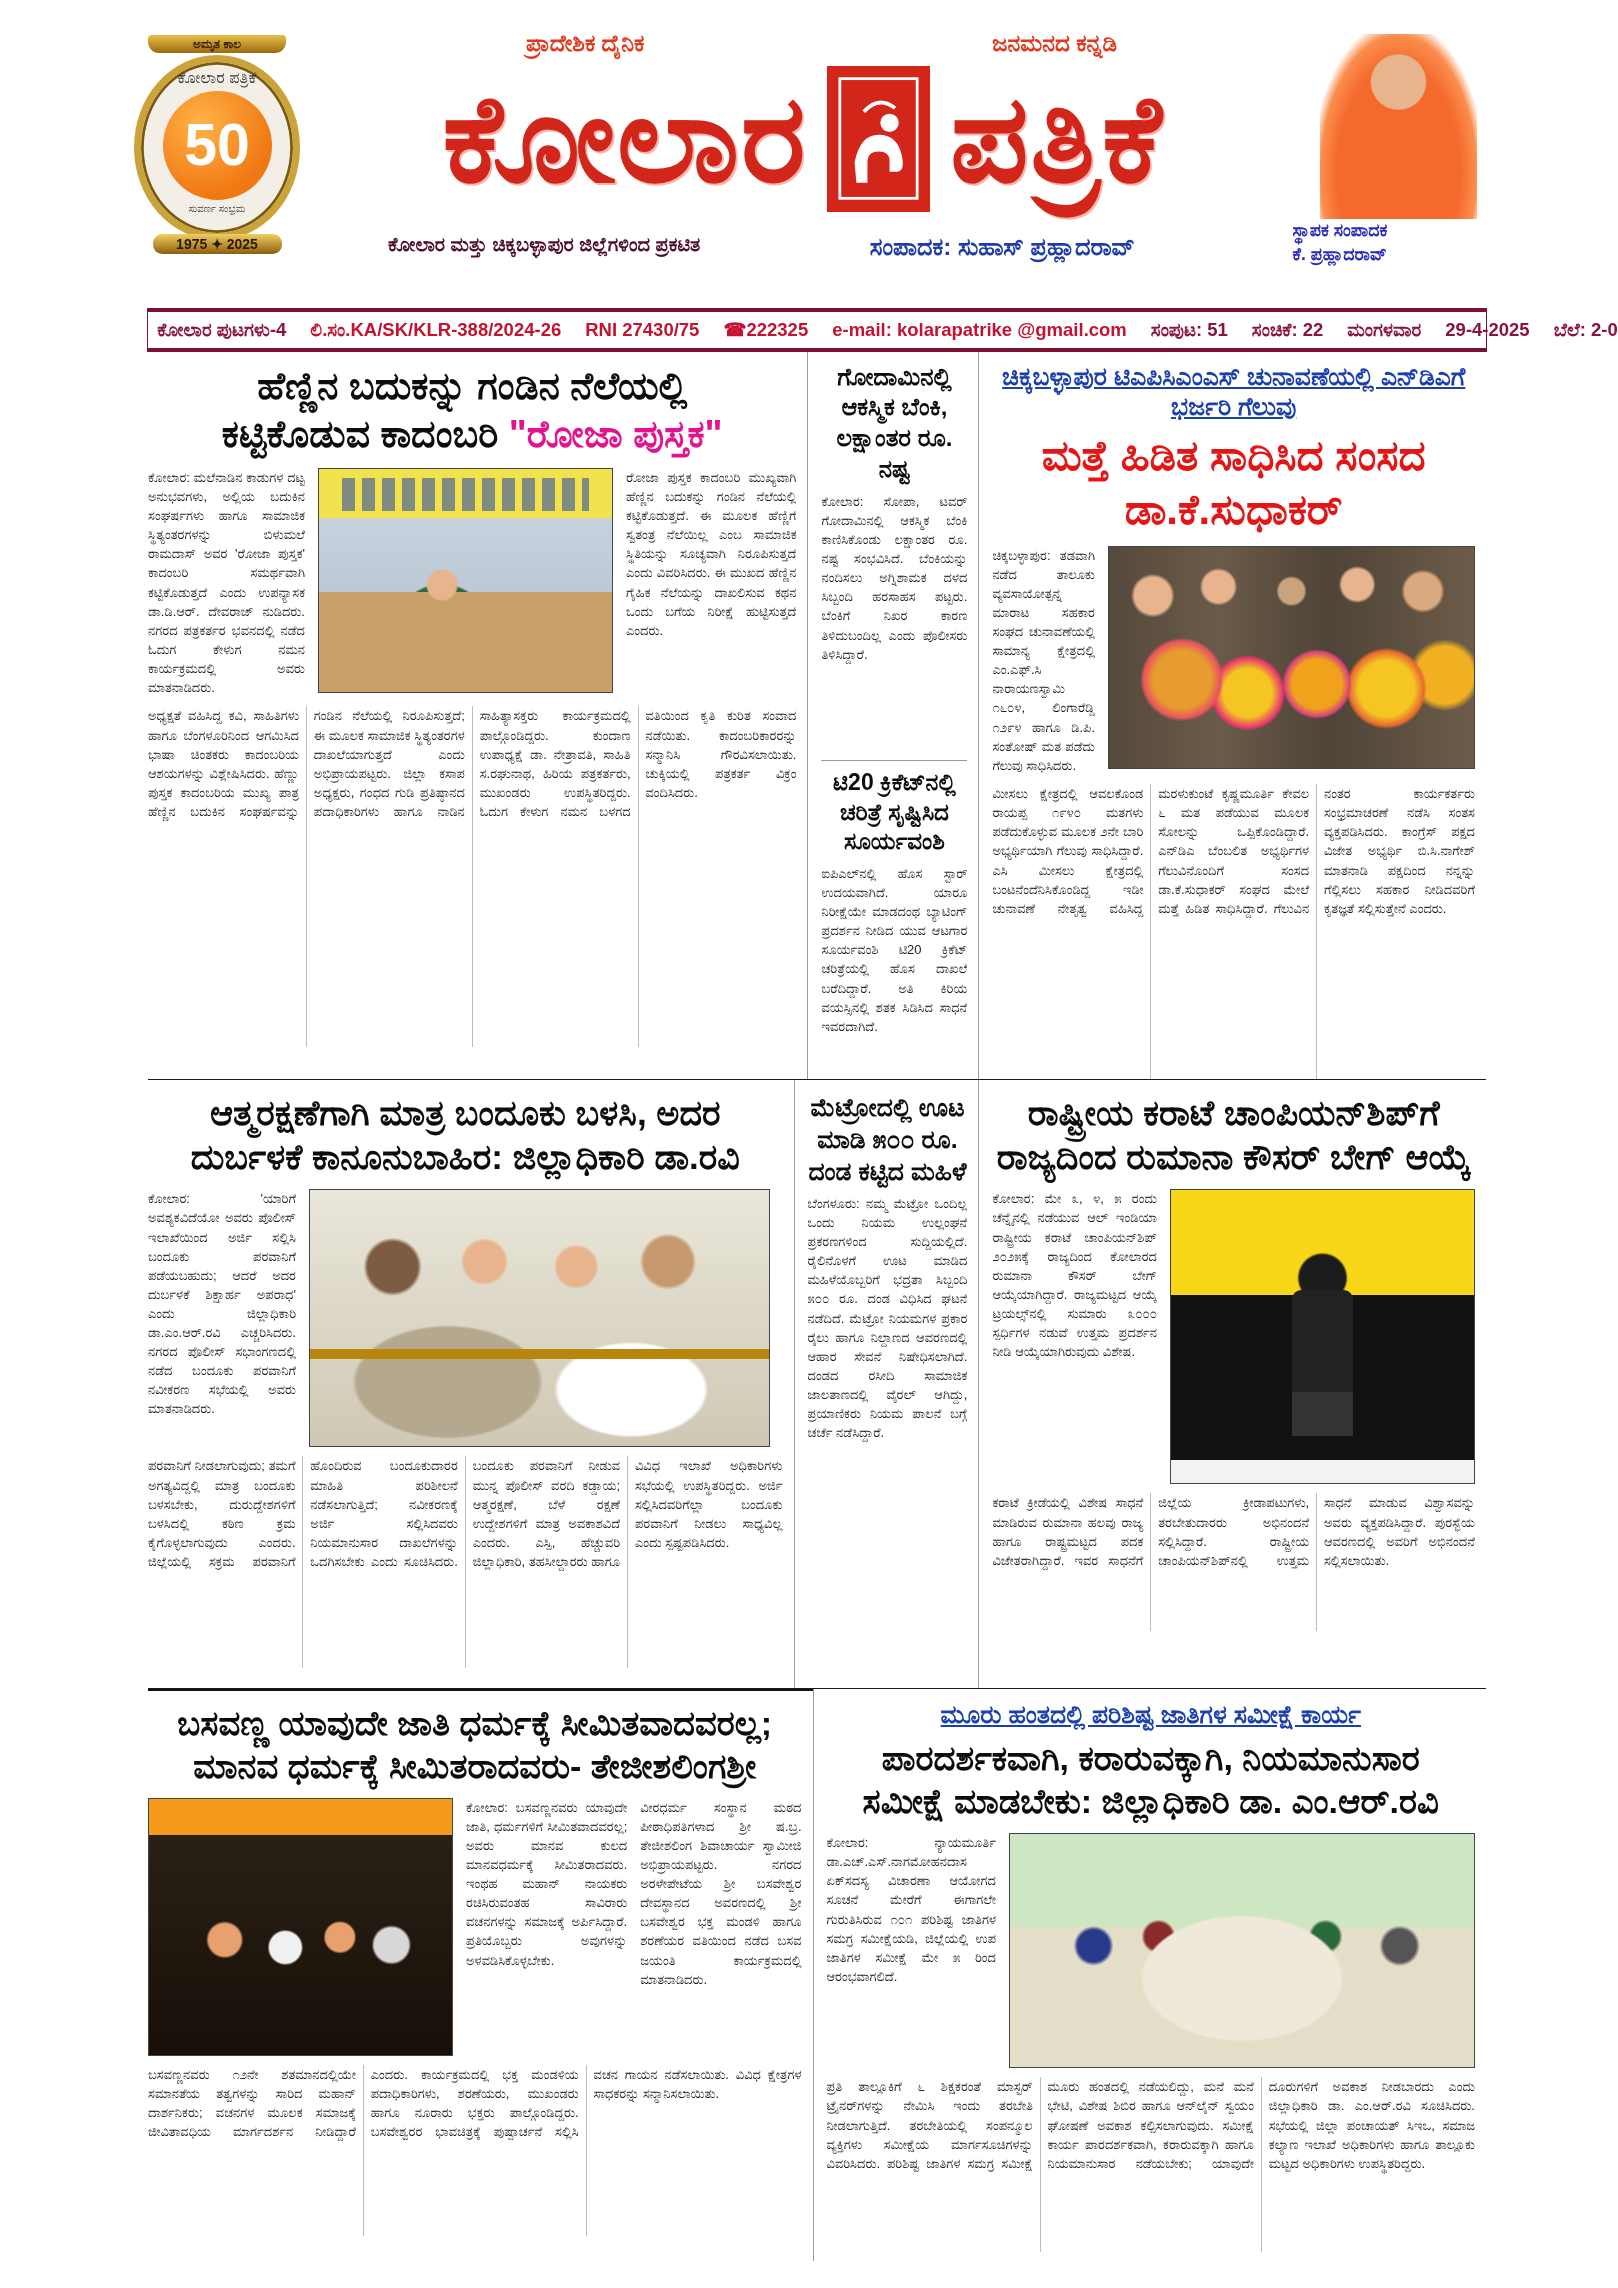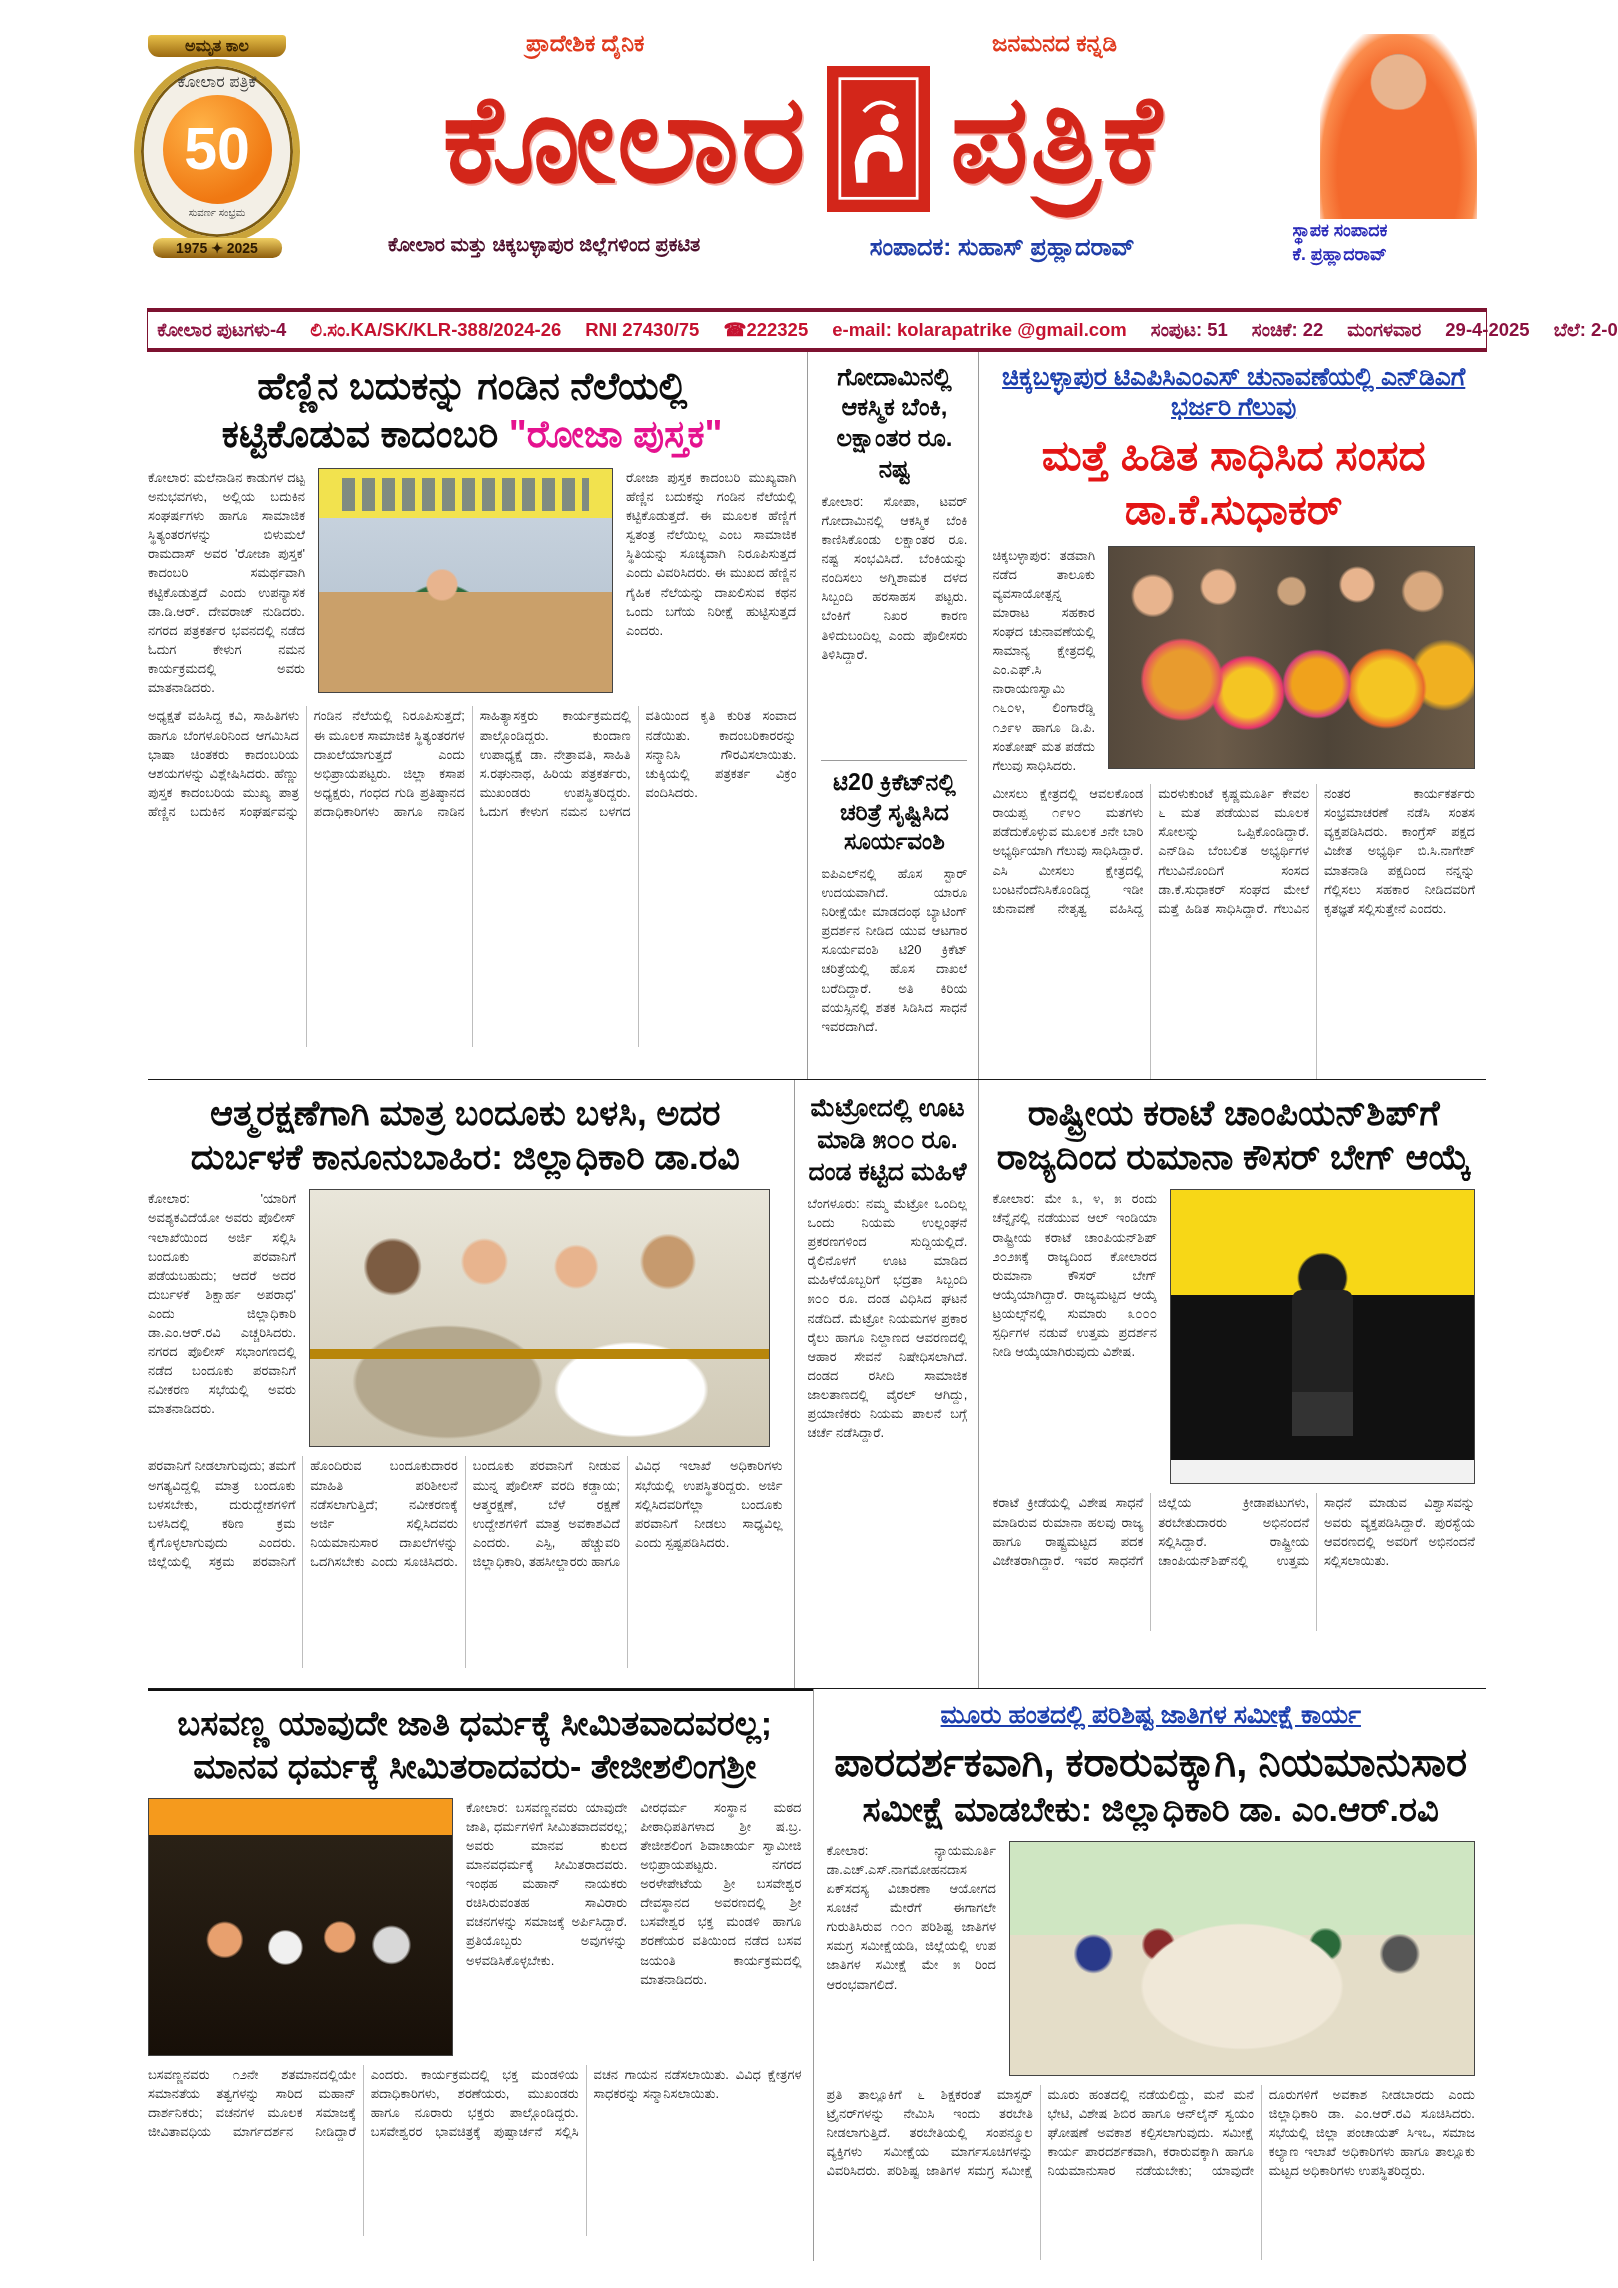--- a/index.html
+++ b/index.html
@@ -3,21 +3,21 @@
 <meta charset="utf-8">
 <style>
   * { margin:0; padding:0; box-sizing:border-box; }
   html,body { background:#ffffff; }
   body { font-family:"Liberation Sans", sans-serif; color:#171717; width:1619px; }
   .page { width:1619px; height:2289px; background:#fff; position:relative; padding:26px 133px 18.5px 148px; overflow:hidden; }
 
   
   .masthead { position:relative; height:277px; }
   .mh-logo { position:absolute; left:-28px; top:9.2px; width:194px; height:249px; text-align:center; }
-  .mh-ribbon { width:138px; margin:0 auto; background:linear-gradient(180deg,#e8c049,#9c6a10); color:#3a2402; font-size:16px; font-weight:bold; padding:1.8px 0; border-radius:3.7px 3.7px 11px 11px; }
+  .mh-ribbon { width:138px; margin:0 auto; background:linear-gradient(180deg,#e8c049,#9c6a10); color:#3a2402; font-size:12px; font-weight:bold; padding:1.8px 0; border-radius:3.7px 3.7px 11px 11px; }
   .mh-circle { width:166px; height:185px; margin:1.8px auto 0; border-radius:50%; border:7.4px solid #caa43a; background:#f3efe6; position:relative; box-shadow:inset 0 0 0 2.8px #7a5a12; }
   .mh-circle .arc-top { font-size:16px; color:#333; padding-top:7.4px; display:block; }
   .mh-orb { width:109px; height:109px; margin:3.7px auto 0; border-radius:50%; background:radial-gradient(circle at 35% 30%, #ffb347, #f07812 70%); color:#fff; font-size:59px; font-weight:bold; line-height:109px; }
   .mh-circle .arc-bottom { font-size:10px; color:#333; display:block; margin-top:3.7px; }
   .mh-years { width:129px; margin:-5.5px auto 0; background:linear-gradient(180deg,#f0cf62,#8f5e0d); color:#2c1a00; font-size:14px; font-weight:bold; padding:1.8px 0; border-radius:9.2px; position:relative; }
   .mh-center { position:absolute; left:203px; right:231px; top:0; text-align:center; }
   .mh-taglines { display:flex; justify-content:space-between; padding:0 138px 0 175px; font-size:23px; font-weight:bold; color:#e03a1e; margin-top:3.7px; }
   .mh-titlerow { display:flex; align-items:center; justify-content:center; gap:20px; margin-top:9.2px; }
   .mh-title { font-size:122px; font-weight:bold; color:#d3261a; letter-spacing:1.8px; text-shadow:1.8px 1.8px 0 #f6b4ac; line-height:1.0; }
   .mh-emblem { width:103px; height:146px; background:#d3261a; border:3.7px solid #d3261a; display:flex; align-items:center; justify-content:center; }
@@ -241,21 +241,21 @@
         <div class="flexrow">
           <div class="photo ph-stage" style="width:305px; height:258px;"></div>
           <div class="flexcol body-txt">ಕೋಲಾರ: ಬಸವಣ್ಣನವರು ಯಾವುದೇ ಜಾತಿ, ಧರ್ಮಗಳಿಗೆ ಸೀಮಿತವಾದವರಲ್ಲ; ಅವರು ಮಾನವ ಕುಲದ ಮಾನವಧರ್ಮಕ್ಕೆ ಸೀಮಿತರಾದವರು. ಇಂಥಹ ಮಹಾನ್ ನಾಯಕರು ರಚಿಸಿರುವಂತಹ ಸಾವಿರಾರು ವಚನಗಳನ್ನು ಸಮಾಜಕ್ಕೆ ಅರ್ಪಿಸಿದ್ದಾರೆ. ಪ್ರತಿಯೊಬ್ಬರು ಅವುಗಳನ್ನು ಅಳವಡಿಸಿಕೊಳ್ಳಬೇಕು.</div>
           <div class="flexcol body-txt">ವೀರಧರ್ಮ ಸಂಸ್ಥಾನ ಮಠದ ಪೀಠಾಧಿಪತಿಗಳಾದ ಶ್ರೀ ಷ.ಬ್ರ. ತೇಜೀಶಲಿಂಗ ಶಿವಾಚಾರ್ಯ ಸ್ವಾಮೀಜಿ ಅಭಿಪ್ರಾಯಪಟ್ಟರು. ನಗರದ ಅರಳೇಪೇಟೆಯ ಶ್ರೀ ಬಸವೇಶ್ವರ ದೇವಸ್ಥಾನದ ಅವರಣದಲ್ಲಿ ಶ್ರೀ ಬಸವೇಶ್ವರ ಭಕ್ತ ಮಂಡಳಿ ಹಾಗೂ ಶರಣೆಯರ ವತಿಯಿಂದ ನಡೆದ ಬಸವ ಜಯಂತಿ ಕಾರ್ಯಕ್ರಮದಲ್ಲಿ ಮಾತನಾಡಿದರು.</div>
         </div>
         <div class="body-txt cols-3 mt10" style="height:171px;">ಬಸವಣ್ಣನವರು ೧೨ನೇ ಶತಮಾನದಲ್ಲಿಯೇ ಸಮಾನತೆಯ ತತ್ವಗಳನ್ನು ಸಾರಿದ ಮಹಾನ್ ದಾರ್ಶನಿಕರು; ವಚನಗಳ ಮೂಲಕ ಸಮಾಜಕ್ಕೆ ಜೀವಿತಾವಧಿಯ ಮಾರ್ಗದರ್ಶನ ನೀಡಿದ್ದಾರೆ ಎಂದರು. ಕಾರ್ಯಕ್ರಮದಲ್ಲಿ ಭಕ್ತ ಮಂಡಳಿಯ ಪದಾಧಿಕಾರಿಗಳು, ಶರಣೆಯರು, ಮುಖಂಡರು ಹಾಗೂ ನೂರಾರು ಭಕ್ತರು ಪಾಲ್ಗೊಂಡಿದ್ದರು. ಬಸವೇಶ್ವರರ ಭಾವಚಿತ್ರಕ್ಕೆ ಪುಷ್ಪಾರ್ಚನೆ ಸಲ್ಲಿಸಿ ವಚನ ಗಾಯನ ನಡೆಸಲಾಯಿತು. ವಿವಿಧ ಕ್ಷೇತ್ರಗಳ ಸಾಧಕರನ್ನು ಸನ್ಮಾನಿಸಲಾಯಿತು.</div>
       </div>
 
       <div class="art vline" style="width:674px;">
         <div class="kicker">ಮೂರು ಹಂತದಲ್ಲಿ ಪರಿಶಿಷ್ಟ ಜಾತಿಗಳ ಸಮೀಕ್ಷೆ ಕಾರ್ಯ</div>
-        <div class="hl" style="font-size:40px;">ಪಾರದರ್ಶಕವಾಗಿ, ಕರಾರುವಕ್ಕಾಗಿ, ನಿಯಮಾನುಸಾರ</div>
+        <div class="hl" style="font-size:34px;">ಪಾರದರ್ಶಕವಾಗಿ, ಕರಾರುವಕ್ಕಾಗಿ, ನಿಯಮಾನುಸಾರ</div>
         <div class="hl" style="font-size:34px;">ಸಮೀಕ್ಷೆ ಮಾಡಬೇಕು: ಜಿಲ್ಲಾಧಿಕಾರಿ ಡಾ. ಎಂ.ಆರ್.ರವಿ</div>
         <div class="flexrow">
           <div class="flexcol body-txt" style="max-width:171px;">ಕೋಲಾರ: ನ್ಯಾಯಮೂರ್ತಿ ಡಾ.ಎಚ್.ಎಸ್.ನಾಗಮೋಹನದಾಸ ಏಕ್‌ಸದಸ್ಯ ವಿಚಾರಣಾ ಆಯೋಗದ ಸೂಚನೆ ಮೇರೆಗೆ ಈಗಾಗಲೇ ಗುರುತಿಸಿರುವ ೧೦೧ ಪರಿಶಿಷ್ಟ ಜಾತಿಗಳ ಸಮಗ್ರ ಸಮೀಕ್ಷೆಯಡಿ, ಜಿಲ್ಲೆಯಲ್ಲಿ ಉಪ ಜಾತಿಗಳ ಸಮೀಕ್ಷೆ ಮೇ ೫ ರಿಂದ ಆರಂಭವಾಗಲಿದೆ.</div>
           <div class="photo ph-meeting" style="width:466px; height:235px;"></div>
         </div>
         <div class="body-txt cols-3 mt10" style="height:175px;">ಪ್ರತಿ ತಾಲ್ಲೂಕಿಗೆ ೬ ಶಿಕ್ಷಕರಂತೆ ಮಾಸ್ಟರ್ ಟ್ರೈನರ್‌ಗಳನ್ನು ನೇಮಿಸಿ ಇಂದು ತರಬೇತಿ ನೀಡಲಾಗುತ್ತಿದೆ. ತರಬೇತಿಯಲ್ಲಿ ಸಂಪನ್ಮೂಲ ವ್ಯಕ್ತಿಗಳು ಸಮೀಕ್ಷೆಯ ಮಾರ್ಗಸೂಚಿಗಳನ್ನು ವಿವರಿಸಿದರು. ಪರಿಶಿಷ್ಟ ಜಾತಿಗಳ ಸಮಗ್ರ ಸಮೀಕ್ಷೆ ಮೂರು ಹಂತದಲ್ಲಿ ನಡೆಯಲಿದ್ದು, ಮನೆ ಮನೆ ಭೇಟಿ, ವಿಶೇಷ ಶಿಬಿರ ಹಾಗೂ ಆನ್‌ಲೈನ್ ಸ್ವಯಂ ಘೋಷಣೆ ಅವಕಾಶ ಕಲ್ಪಿಸಲಾಗುವುದು. ಸಮೀಕ್ಷೆ ಕಾರ್ಯ ಪಾರದರ್ಶಕವಾಗಿ, ಕರಾರುವಕ್ಕಾಗಿ ಹಾಗೂ ನಿಯಮಾನುಸಾರ ನಡೆಯಬೇಕು; ಯಾವುದೇ ದೂರುಗಳಿಗೆ ಅವಕಾಶ ನೀಡಬಾರದು ಎಂದು ಜಿಲ್ಲಾಧಿಕಾರಿ ಡಾ. ಎಂ.ಆರ್.ರವಿ ಸೂಚಿಸಿದರು. ಸಭೆಯಲ್ಲಿ ಜಿಲ್ಲಾ ಪಂಚಾಯತ್ ಸಿಇಒ, ಸಮಾಜ ಕಲ್ಯಾಣ ಇಲಾಖೆ ಅಧಿಕಾರಿಗಳು ಹಾಗೂ ತಾಲ್ಲೂಕು ಮಟ್ಟದ ಅಧಿಕಾರಿಗಳು ಉಪಸ್ಥಿತರಿದ್ದರು.</div>
       </div>
     </div>
 
   </div>

